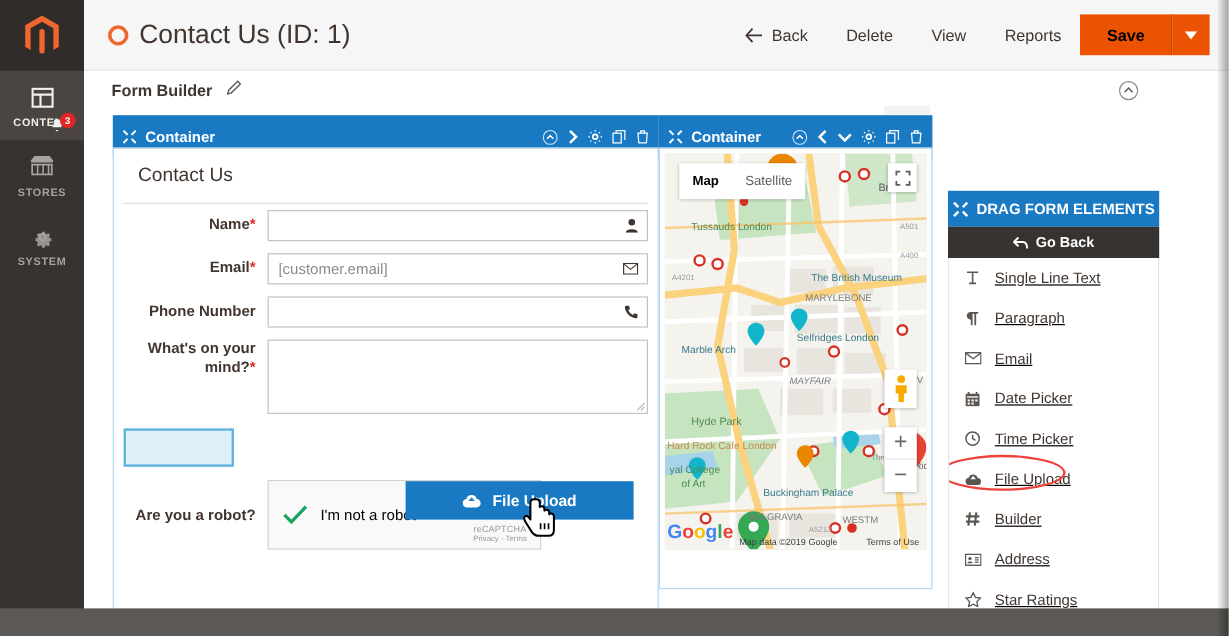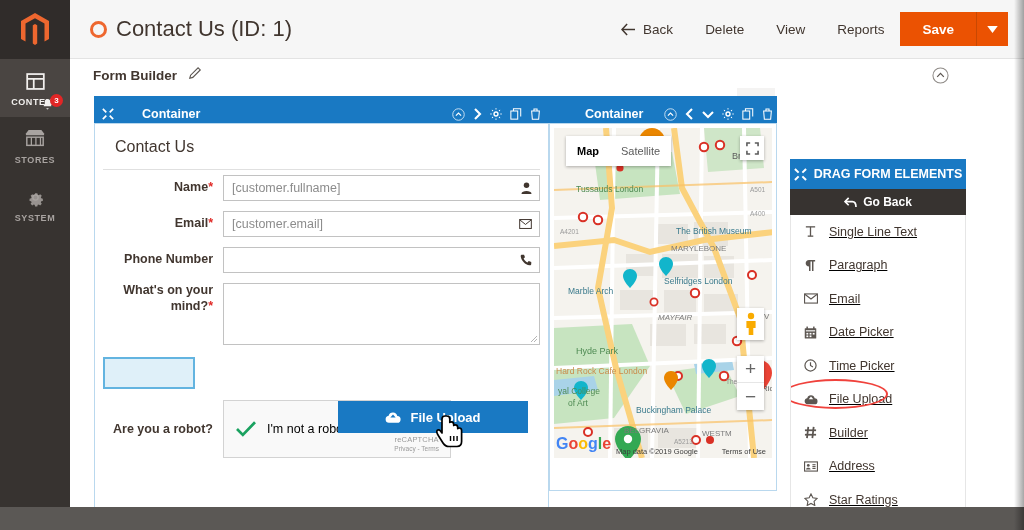--- a/index.html
+++ b/index.html
@@ -48,21 +48,21 @@
     width: 17px; height: 17px; border: 3px solid #ee672f; border-radius: 50%;
     margin-right: 9px;
   }
   .page-title { font-size: 22px; color: #41362f; font-weight: 400; }
   .actions { display: flex; align-items: center; gap: 0; margin-right: 16px; }
   .act-btn {
     font-size: 13.5px; color: #41362f; padding: 0 16px; cursor: pointer;
     display: flex; align-items: center; gap: 7px; height: 32px; font-weight: 400;
   }
   .save-btn {
-    background: #eb5202; color: #ffffff; font-size: 13.5px; font-weight: 700;
+    background: #eb5202; color: #000000; font-size: 13.5px; font-weight: 700;
     height: 34px; padding: 0 22px; display: flex; align-items: center; cursor: pointer;
     border-right: 1px solid #c94802;
   }
   .save-caret {
     background: #eb5202; width: 31px; height: 34px; display: flex;
     align-items: center; justify-content: center; cursor: pointer;
   }
 
   
   .subbar {
@@ -80,21 +80,21 @@
   }
   .expand-btn {
     position: absolute; left: 667px; top: -3px; width: 38px; height: 38px;
     background: #f4f3f2; display: flex; align-items: center; justify-content: center;
     cursor: pointer;
   }
 
   
   .cont-head {
     background: #1979c3; color: #fff; height: 36px;
-    display: flex; align-items: center; padding: 0 8px; font-size: 12.5px; font-weight: 700; gap: 21px;
+    display: flex; align-items: center; padding: 0 8px; font-size: 12.5px; font-weight: 700;
   }
   .cont-head .ttl { margin-left: 7px; flex: 1; }
   .head-icons { display: flex; align-items: center; gap: 8px; }
   .head-icons span { cursor: pointer; display: flex; align-items: center; }
 
   .form-card {
     position: absolute; left: 24px; top: 32px; width: 455px; height: 396px;
     border: 1px solid #b9d8ee; background: #fff; overflow: hidden;
   }
   .form-body { padding: 0; position: relative; height: 370px; }
@@ -371,21 +371,20 @@
       </div>
     </div>
 
     <div class="form-card">
       <div class="form-body">
         <div class="form-head-txt">Contact Us</div>
 
         <div class="frow">
           <div class="flabel"><span>Name</span><span class="req">*</span></div>
           <div class="fctrl">
-            <input readonly="" value="[customer.fullname]" style="">
             <span class="fic">
               <svg width="11" height="12" viewBox="0 0 12 13" fill="#41362f">
                   <circle cx="6" cy="3.4" r="3"></circle>
                   <path d="M0.5 13 C0.5 8.8 11.5 8.8 11.5 13 Z"></path>
                 </svg>
             </span>
           </div>
         </div>
 
         <div class="frow">

